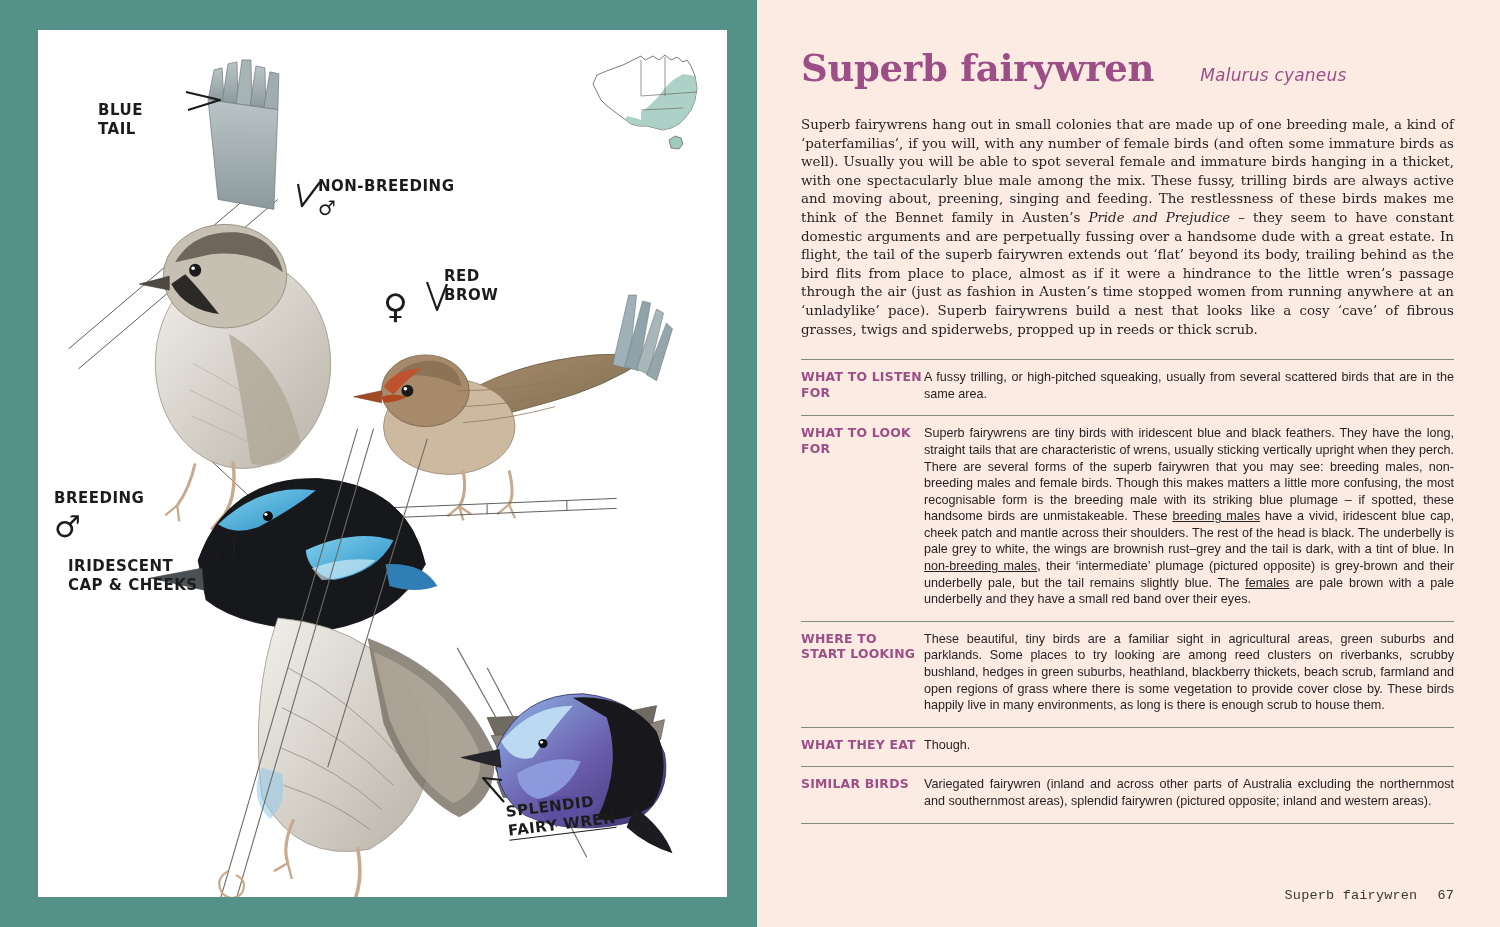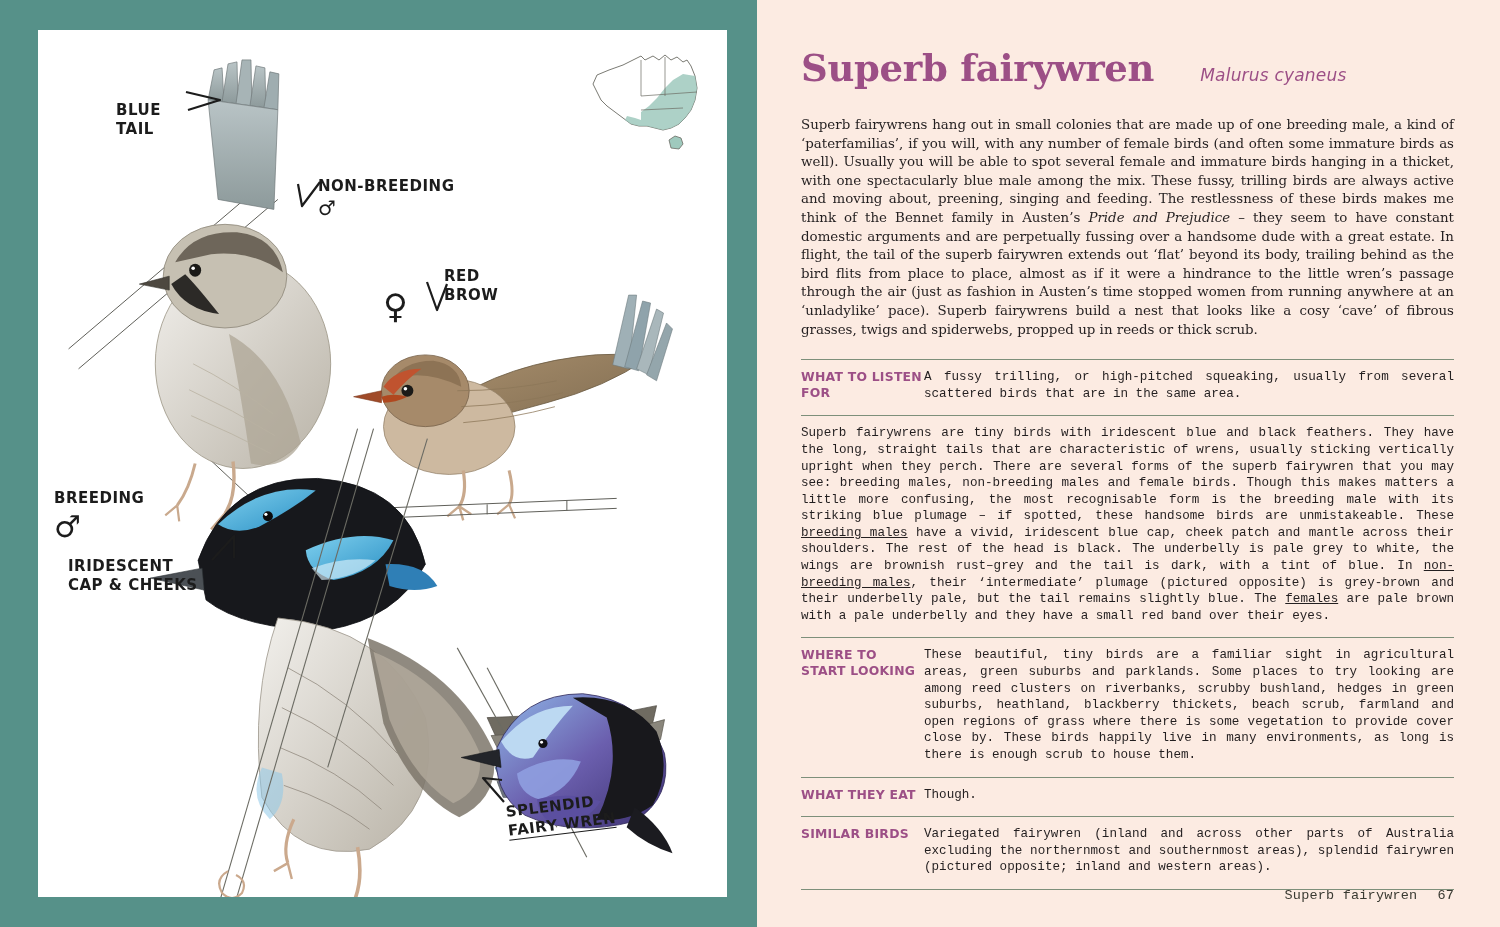--- a/index.html
+++ b/index.html
@@ -89,21 +89,21 @@
     font-family:"DejaVu Sans",sans-serif;
     font-size:12.4px;
     font-weight:700;
     letter-spacing:.25px;
     color:#9c4f86;
     line-height:15.5px;
     text-transform:uppercase;
   }
   .row .val{
     flex:1;
-    font-family:Liberation Mono, monospace;
+    font-family:Liberation Sans, sans-serif;
     font-size:12.6px;
     line-height:16.6px;
     color:#231f20;
     text-align:justify;
   }
   .row .val u{text-decoration:underline;}
   .rows .row:last-child{border-bottom:1.6px solid #7d8f7a;}
 
   .footer{
     position:absolute;
@@ -280,21 +280,21 @@
           <path d="M24,54 Q54,18 96,18 Q76,40 56,70 Q36,76 24,54 Z" fill="#bcd9f2"></path>
           <path d="M40,86 Q74,66 104,74 Q92,104 62,112 Q42,106 40,86 Z" fill="#8f9fe0" opacity=".9"></path>
           <path d="M60,112 Q94,104 124,114 Q110,136 78,138 Q62,130 60,112 Z" fill="#5b4fa0"></path>
           <ellipse cx="66" cy="56" rx="4.6" ry="4.6" fill="#101014"></ellipse>
           <ellipse cx="64.6" cy="54.6" rx="1.5" ry="1.5" fill="#fff"></ellipse>
           <path d="M22,62 L-16,70 L24,80 Z" fill="#23252a" stroke="#14161a" stroke-width="0.6"></path>
           <path d="M158,120 Q186,140 196,166 Q170,158 150,140 Z" fill="#1b1b20"></path>
         </g>
       </svg>
 
-      <div class="hand" style="left:78px;top:52px;">
+      <div class="hand" style="left:60px;top:52px;">
         <span>BLUE
 TAIL</span>
       </div>
       <svg class="arrow" style="left:146px;top:56px;width:46px;height:30px;" viewBox="0 0 46 30">
         <path d="M2,6 L36,14 L4,24" fill="none" stroke="#1c1c1c" stroke-width="2.2" stroke-linejoin="round"></path>
       </svg>
 
       <div class="hand" style="left:280px;top:128px;">
         <span>NON-BREEDING</span>
         <span class="sym">♂</span>
@@ -347,20 +347,21 @@
     <p class="intro"><span>Superb fairywrens hang out in small colonies that are made up of one breeding male, a kind of ‘paterfamilias’, if you will, with any number of female birds (and often some immature birds as well). Usually you will be able to spot several female and immature birds hanging in a thicket, with one spectacularly blue male among the mix. These fussy, trilling birds are always active and moving about, preening, singing and feeding. The restlessness of these birds makes me think of the Bennet family in Austen’s </span><i>Pride and Prejudice</i><span> – they seem to have constant domestic arguments and are perpetually fussing over a handsome dude with a great estate. In flight, the tail of the superb fairywren extends out ‘flat’ beyond its body, trailing behind as the bird flits from place to place, almost as if it were a hindrance to the little wren’s passage through the air (just as fashion in Austen’s time stopped women from running anywhere at an ‘unladylike’ pace). Superb fairywrens build a nest that looks like a cosy ‘cave’ of fibrous grasses, twigs and spiderwebs, propped up in reeds or thick scrub.</span></p>
 
     <div class="rows">
 
       <div class="row">
         <div class="lbl">WHAT TO LISTEN FOR</div>
         <div class="val">A fussy trilling, or high-pitched squeaking, usually from several scattered birds that are in the same area.</div>
       </div>
 
       <div class="row">
+        <div class="lbl">WHAT TO LOOK FOR</div>
         <div class="val"><span>Superb fairywrens are tiny birds with iridescent blue and black feathers. They have the long, straight tails that are characteristic of wrens, usually sticking vertically upright when they perch. There are several forms of the superb fairywren that you may see: breeding males, non-breeding males and female birds. Though this makes matters a little more confusing, the most recognisable form is the breeding male with its striking blue plumage – if spotted, these handsome birds are unmistakeable. These </span><u>breeding males</u><span> have a vivid, iridescent blue cap, cheek patch and mantle across their shoulders. The rest of the head is black. The underbelly is pale grey to white, the wings are brownish rust–grey and the tail is dark, with a tint of blue. In </span><u>non-breeding males</u><span>, their ‘intermediate’ plumage (pictured opposite) is grey-brown and their underbelly pale, but the tail remains slightly blue. The </span><u>females</u><span> are pale brown with a pale underbelly and they have a small red band over their eyes.</span></div>
       </div>
 
       <div class="row">
         <div class="lbl">WHERE TO START LOOKING</div>
         <div class="val">These beautiful, tiny birds are a familiar sight in agricultural areas, green suburbs and parklands. Some places to try looking are among reed clusters on riverbanks, scrubby bushland, hedges in green suburbs, heathland, blackberry thickets, beach scrub, farmland and open regions of grass where there is some vegetation to provide cover close by. These birds happily live in many environments, as long is there is enough scrub to house them.</div>
       </div>
 
       <div class="row">
         <div class="lbl">WHAT THEY EAT</div>

